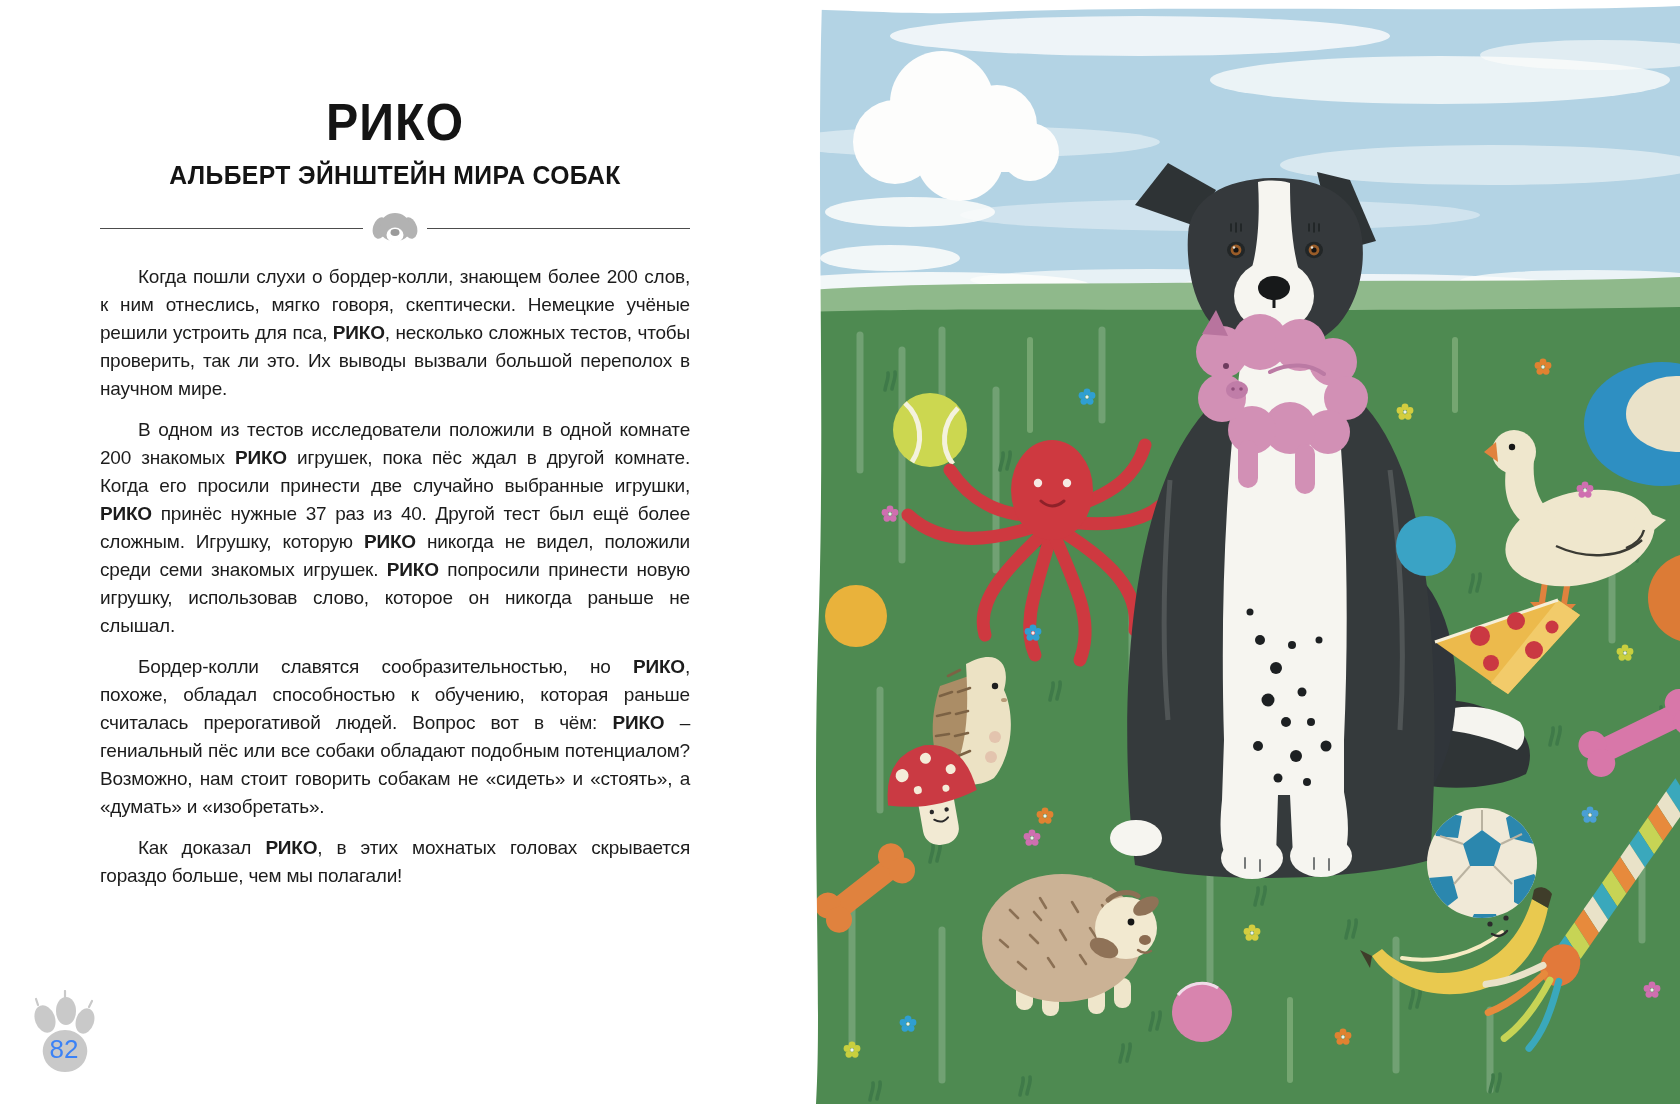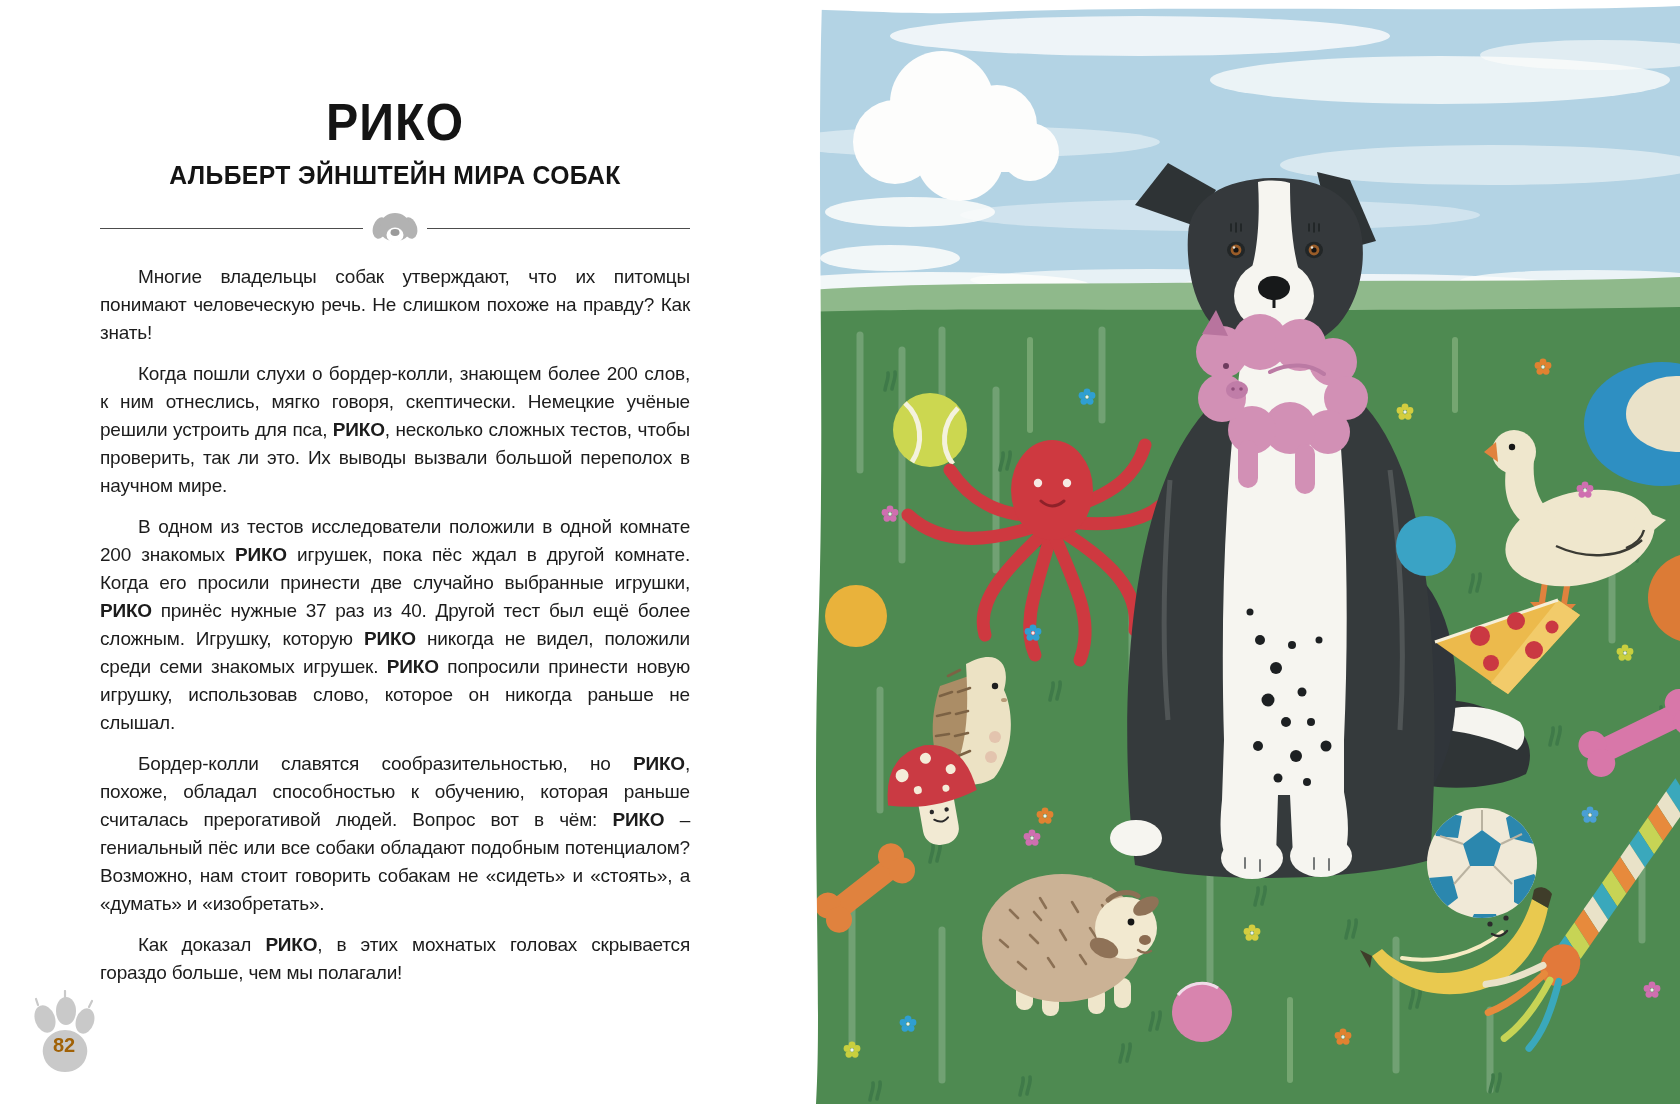--- a/index.html
+++ b/index.html
@@ -21,21 +21,21 @@
   .divider{margin-top:20px;display:flex;align-items:center;}
   .divider .line{flex:1;height:0;border-top:1.6px solid #4c4c4c;}
   .divider .icon{width:46px;height:34px;margin:0 9px;flex:0 0 auto;}
   .body-text{margin-top:18px;font-size:19px;line-height:28px;text-align:justify;letter-spacing:-.2px;color:#1c1c1c;}
   .body-text p{margin:0 0 13px 0;text-indent:38px;}
   .body-text b{font-weight:bold;}
   .illustration-page{position:absolute;left:790px;top:0;width:890px;height:1104px;}
   .paw-wrap{position:absolute;left:26px;top:990px;width:76px;height:84px;}
   .paw-wrap .num{
     position:absolute;left:50%;top:44px;transform:translateX(-50%);
-    font-size:20px;font-weight:bold;color:#a16207;
+    font-size:26px;font-weight:normal;color:#3b82f6;
   }
 </style>
 </head>
 <body>
 
 <section class="text-page">
   <h1 class="title">РИКО</h1>
   <h2 class="subtitle">АЛЬБЕРТ ЭЙНШТЕЙН МИРА СОБАК</h2>
 
   <div class="divider">
@@ -44,21 +44,20 @@
       <ellipse cx="8" cy="17" rx="7" ry="11" fill="#b2b2b2" transform="rotate(16 8 17)"></ellipse>
       <ellipse cx="38" cy="17" rx="7" ry="11" fill="#b2b2b2" transform="rotate(-16 38 17)"></ellipse>
       <path d="M8,15 C9,6 16,2 23,2 C30,2 37,6 38,15 C39,23 35,29 23,31 C11,29 7,23 8,15 Z" fill="#b2b2b2"></path>
       <ellipse cx="23" cy="24" rx="8.5" ry="7.5" fill="#ffffff"></ellipse>
       <ellipse cx="23" cy="21.5" rx="4.5" ry="3.4" fill="#9a9a9a"></ellipse>
     </svg>
     <span class="line"></span>
   </div>
 
   <div class="body-text">
-      <p>Многие владельцы собак утверждают, что их питомцы понимают человеческую речь. Не слишком похоже на правду? Как знать!</p>
       <p>Когда пошли слухи о бордер-колли, знающем более 200 слов, к ним отнеслись, мягко говоря, скептически. Немецкие учёные решили устроить для пса, <b>РИКО</b>, несколько сложных тестов, чтобы проверить, так ли это. Их выводы вызвали большой переполох в научном мире.</p>
       <p>В одном из тестов исследователи положили в одной комнате 200 знакомых <b>РИКО</b> игрушек, пока пёс ждал в другой комнате. Когда его просили принести две случайно выбранные игрушки, <b>РИКО</b> принёс нужные 37 раз из 40. Другой тест был ещё более сложным. Игрушку, которую <b>РИКО</b> никогда не видел, положили среди семи знакомых игрушек. <b>РИКО</b> попросили принести новую игрушку, использовав слово, которое он никогда раньше не слышал.</p>
       <p>Бордер-колли славятся сообразительностью, но <b>РИКО</b>, похоже, обладал способностью к обучению, которая раньше считалась прерогативой людей. Вопрос вот в чём: <b>РИКО</b> – гениальный пёс или все собаки обладают подобным потенциалом? Возможно, нам стоит говорить собакам не «сидеть» и «стоять», а «думать» и «изобретать».</p>
       <p>Как доказал <b>РИКО</b>, в этих мохнатых головах скрывается гораздо больше, чем мы полагали!</p>
     </div>
 
 </section>
 
 <div class="paw-wrap">
   <svg width="76" height="84" viewBox="0 0 76 84">

